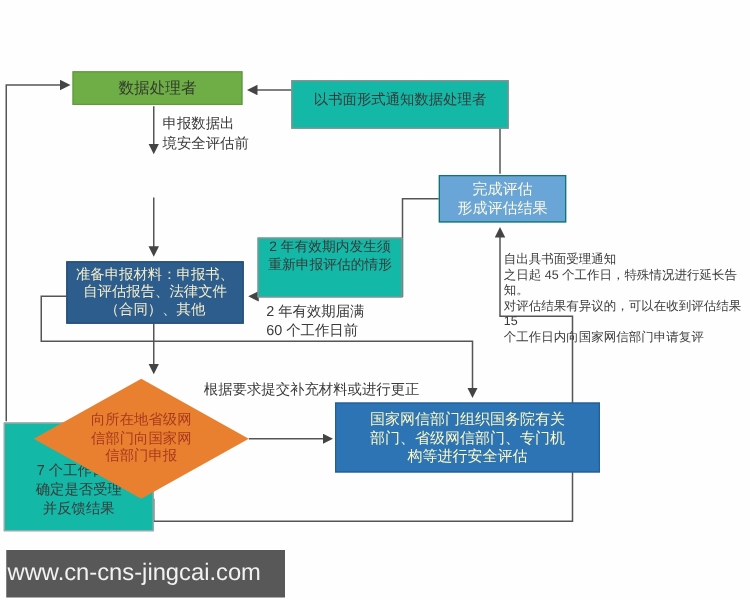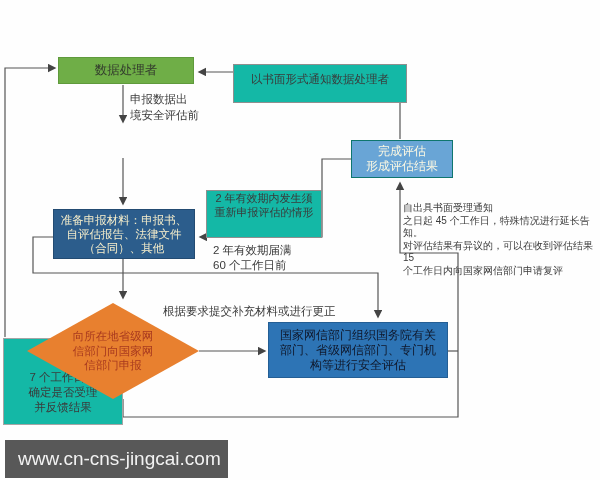--- a/index.html
+++ b/index.html
@@ -10,39 +10,39 @@
         text-align:center;font-weight:normal;white-space:pre-line;box-sizing:border-box;}
   .n-processor{left:58px;top:57px;width:136px;height:27px;background:#6fae47;border:1px solid #5f9a3c;
         color:#333c2d;font-size:12.5px;}
   .n-self{left:57px;top:127px;width:138px;height:30px;background:#f2a43d;border:1px solid #d98e2b;
         color:#9a5c17;font-size:12.5px;}
   .n-prepare{left:53px;top:209px;width:142px;height:50px;background:#2c5d8c;border:1px solid #234b72;
         color:#f6eecb;font-size:11.5px;line-height:14px;}
   .n-diamond{left:27px;top:303px;width:172px;height:96px;background:#e8802f;
         clip-path:polygon(50% 0,100% 50%,50% 100%,0 50%);
         color:#a8391f;font-size:11.5px;line-height:14.5px;}
-  .n-org{left:268px;top:322px;width:180px;height:56px;background:#2d74b5;border:1px solid #245e94;
-        color:#0f172a;font-size:12px;line-height:15px;}
+  .n-org{left:268px;top:322px;width:212px;height:56px;background:#2d74b5;border:1px solid #245e94;
+        color:#fef9c3;font-size:12px;line-height:15px;}
   .n-complete{left:351px;top:140px;width:102px;height:38px;background:#69a5d6;border:1px solid #0f766e;
         color:#fdf9e3;font-size:12px;line-height:15px;}
   .lbl{position:absolute;z-index:2;color:#3a3a3a;white-space:pre-line;}
   .lblbox{position:absolute;z-index:2;background:#14b8a6;border:1px solid #8f8f8f;color:#3a3a3a;
         text-align:center;white-space:pre-line;box-sizing:border-box;}
   .l-notice{left:233px;top:64px;width:174px;height:39px;font-size:11.5px;padding-top:7px;}
   .l-revalid{left:206px;top:190px;width:116px;height:48px;font-size:11px;line-height:14px;padding-top:0;}
   .l-7days{left:3px;top:338px;width:120px;height:87px;font-size:11.5px;line-height:15px;
         padding-top:31px;text-align:center;border:1px solid #a5a5a5;z-index:1;}
   .l-before{left:130px;top:91px;font-size:11.5px;line-height:16px;}
   .l-expire{left:213px;top:243px;width:116px;font-size:11.5px;line-height:15px;}
   .l-supp{left:163px;top:277px;font-size:11.5px;margin-top:27px;}
   .l-45days{left:403px;top:202px;width:197px;font-size:10px;line-height:12.5px;}
   .wm-tg{position:absolute;left:455px;top:5px;width:145px;height:30px;background:#585858;color:#fff;
         font-size:16.5px;display:flex;align-items:center;justify-content:center;z-index:3;letter-spacing:.5px;}
   .wm-site{position:absolute;left:5px;top:440px;width:223px;height:38px;background:#585858;color:#f2f2f2;
-        font-size:19px;display:flex;align-items:center;padding-left:13px;box-sizing:border-box;z-index:3;}
+        font-size:19px;display:flex;align-items:center;padding-left:1px;box-sizing:border-box;z-index:3;}
 </style>
 </head>
 <body>
 
 <div class="stage">
 
   <svg class="lines" width="600" height="480">
     <defs>
       <marker id="arr" markerWidth="8" markerHeight="8" refX="5" refY="3.5" orient="auto">
         <path d="M0,0 L7,3.5 L0,7 Z" fill="#444"></path>

